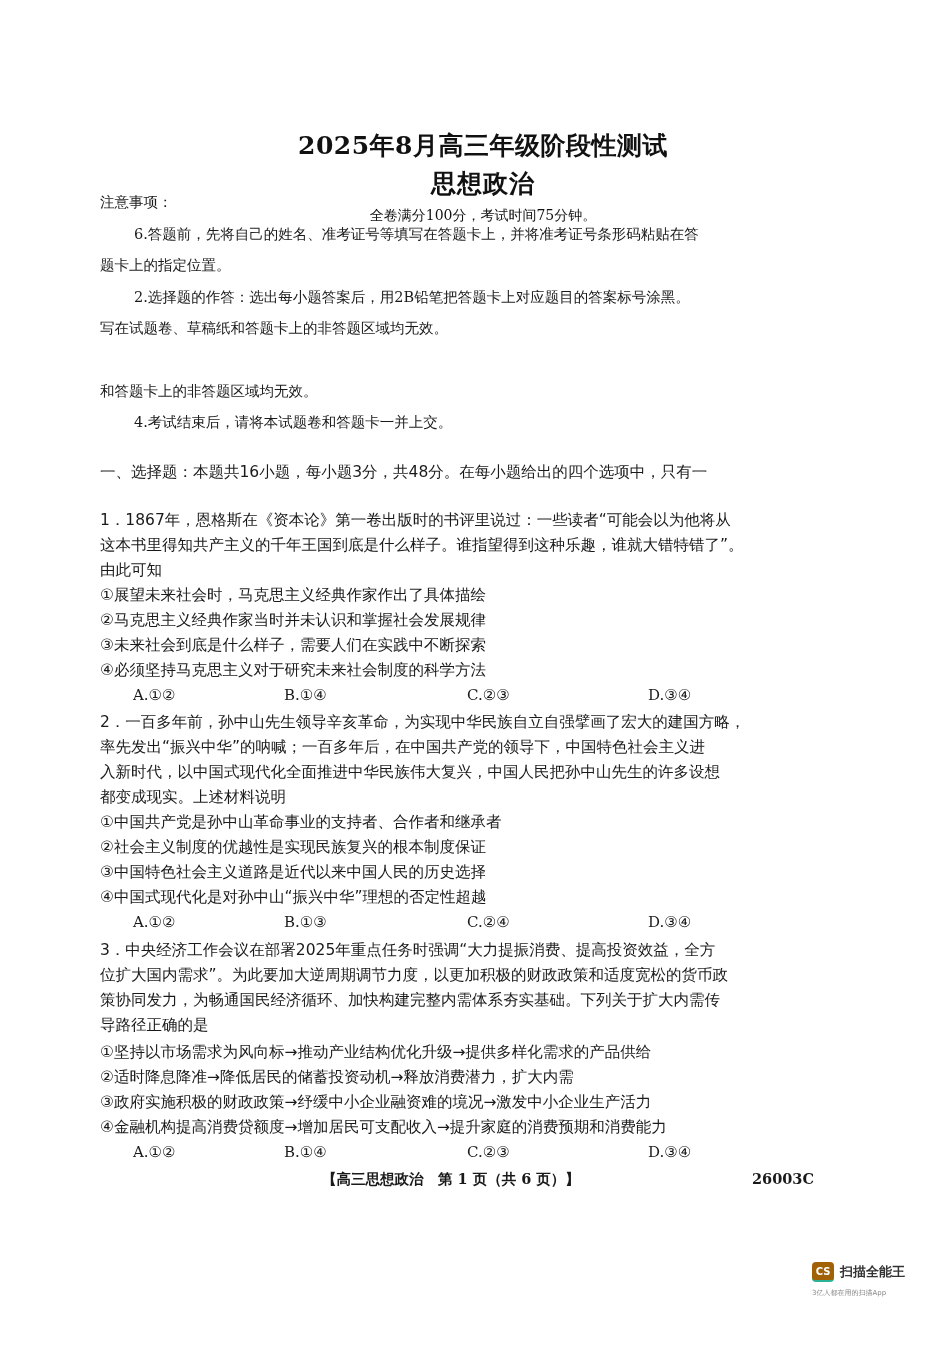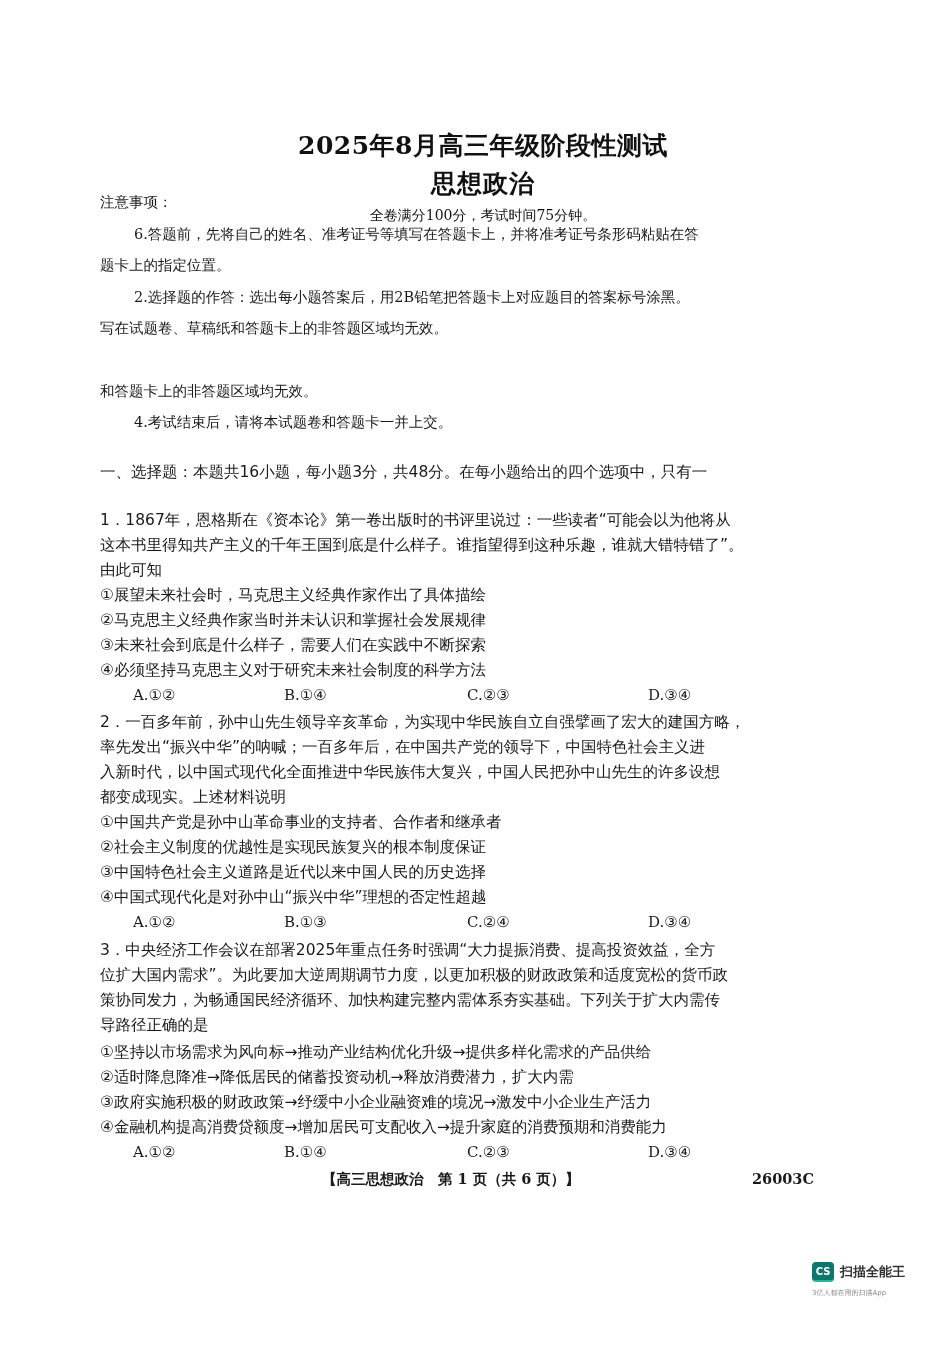--- a/index.html
+++ b/index.html
@@ -21,21 +21,21 @@
   }
   .serif { font-family: "DejaVu Serif", serif; font-size: 14.5px; }
   .bold { font-weight: normal; }
   .indent { left: 134px; }
   .opt {
     position: absolute; font-size: 15px; font-family: "DejaVu Serif", serif; white-space: nowrap;
   }
   .footer { position: absolute; top: 1170px; font-family: "DejaVu Serif", serif; font-size: 14.5px; font-weight: bold; }
   .wm { position: absolute; left: 812px; top: 1262px; display: flex; align-items: center; }
   .wm-logo {
-    width: 22px; height: 20px; background: #0f766e; border-radius: 4px; color: #fff;
+    width: 22px; height: 20px; background: #a16207; border-radius: 4px; color: #fff;
     font-size: 10px; font-weight: bold; display: flex; align-items: center; justify-content: center;
     border-bottom: 2px solid #2bb39a; box-sizing: border-box;
   }
   .wm-name { margin-left: 6px; font-size: 13px; color: #333; font-weight: bold; }
   .wm-sub { position: absolute; left: 812px; top: 1288px; font-size: 7px; color: #888; }
 </style>
 </head>
 <body>
 
 <div class="page">

